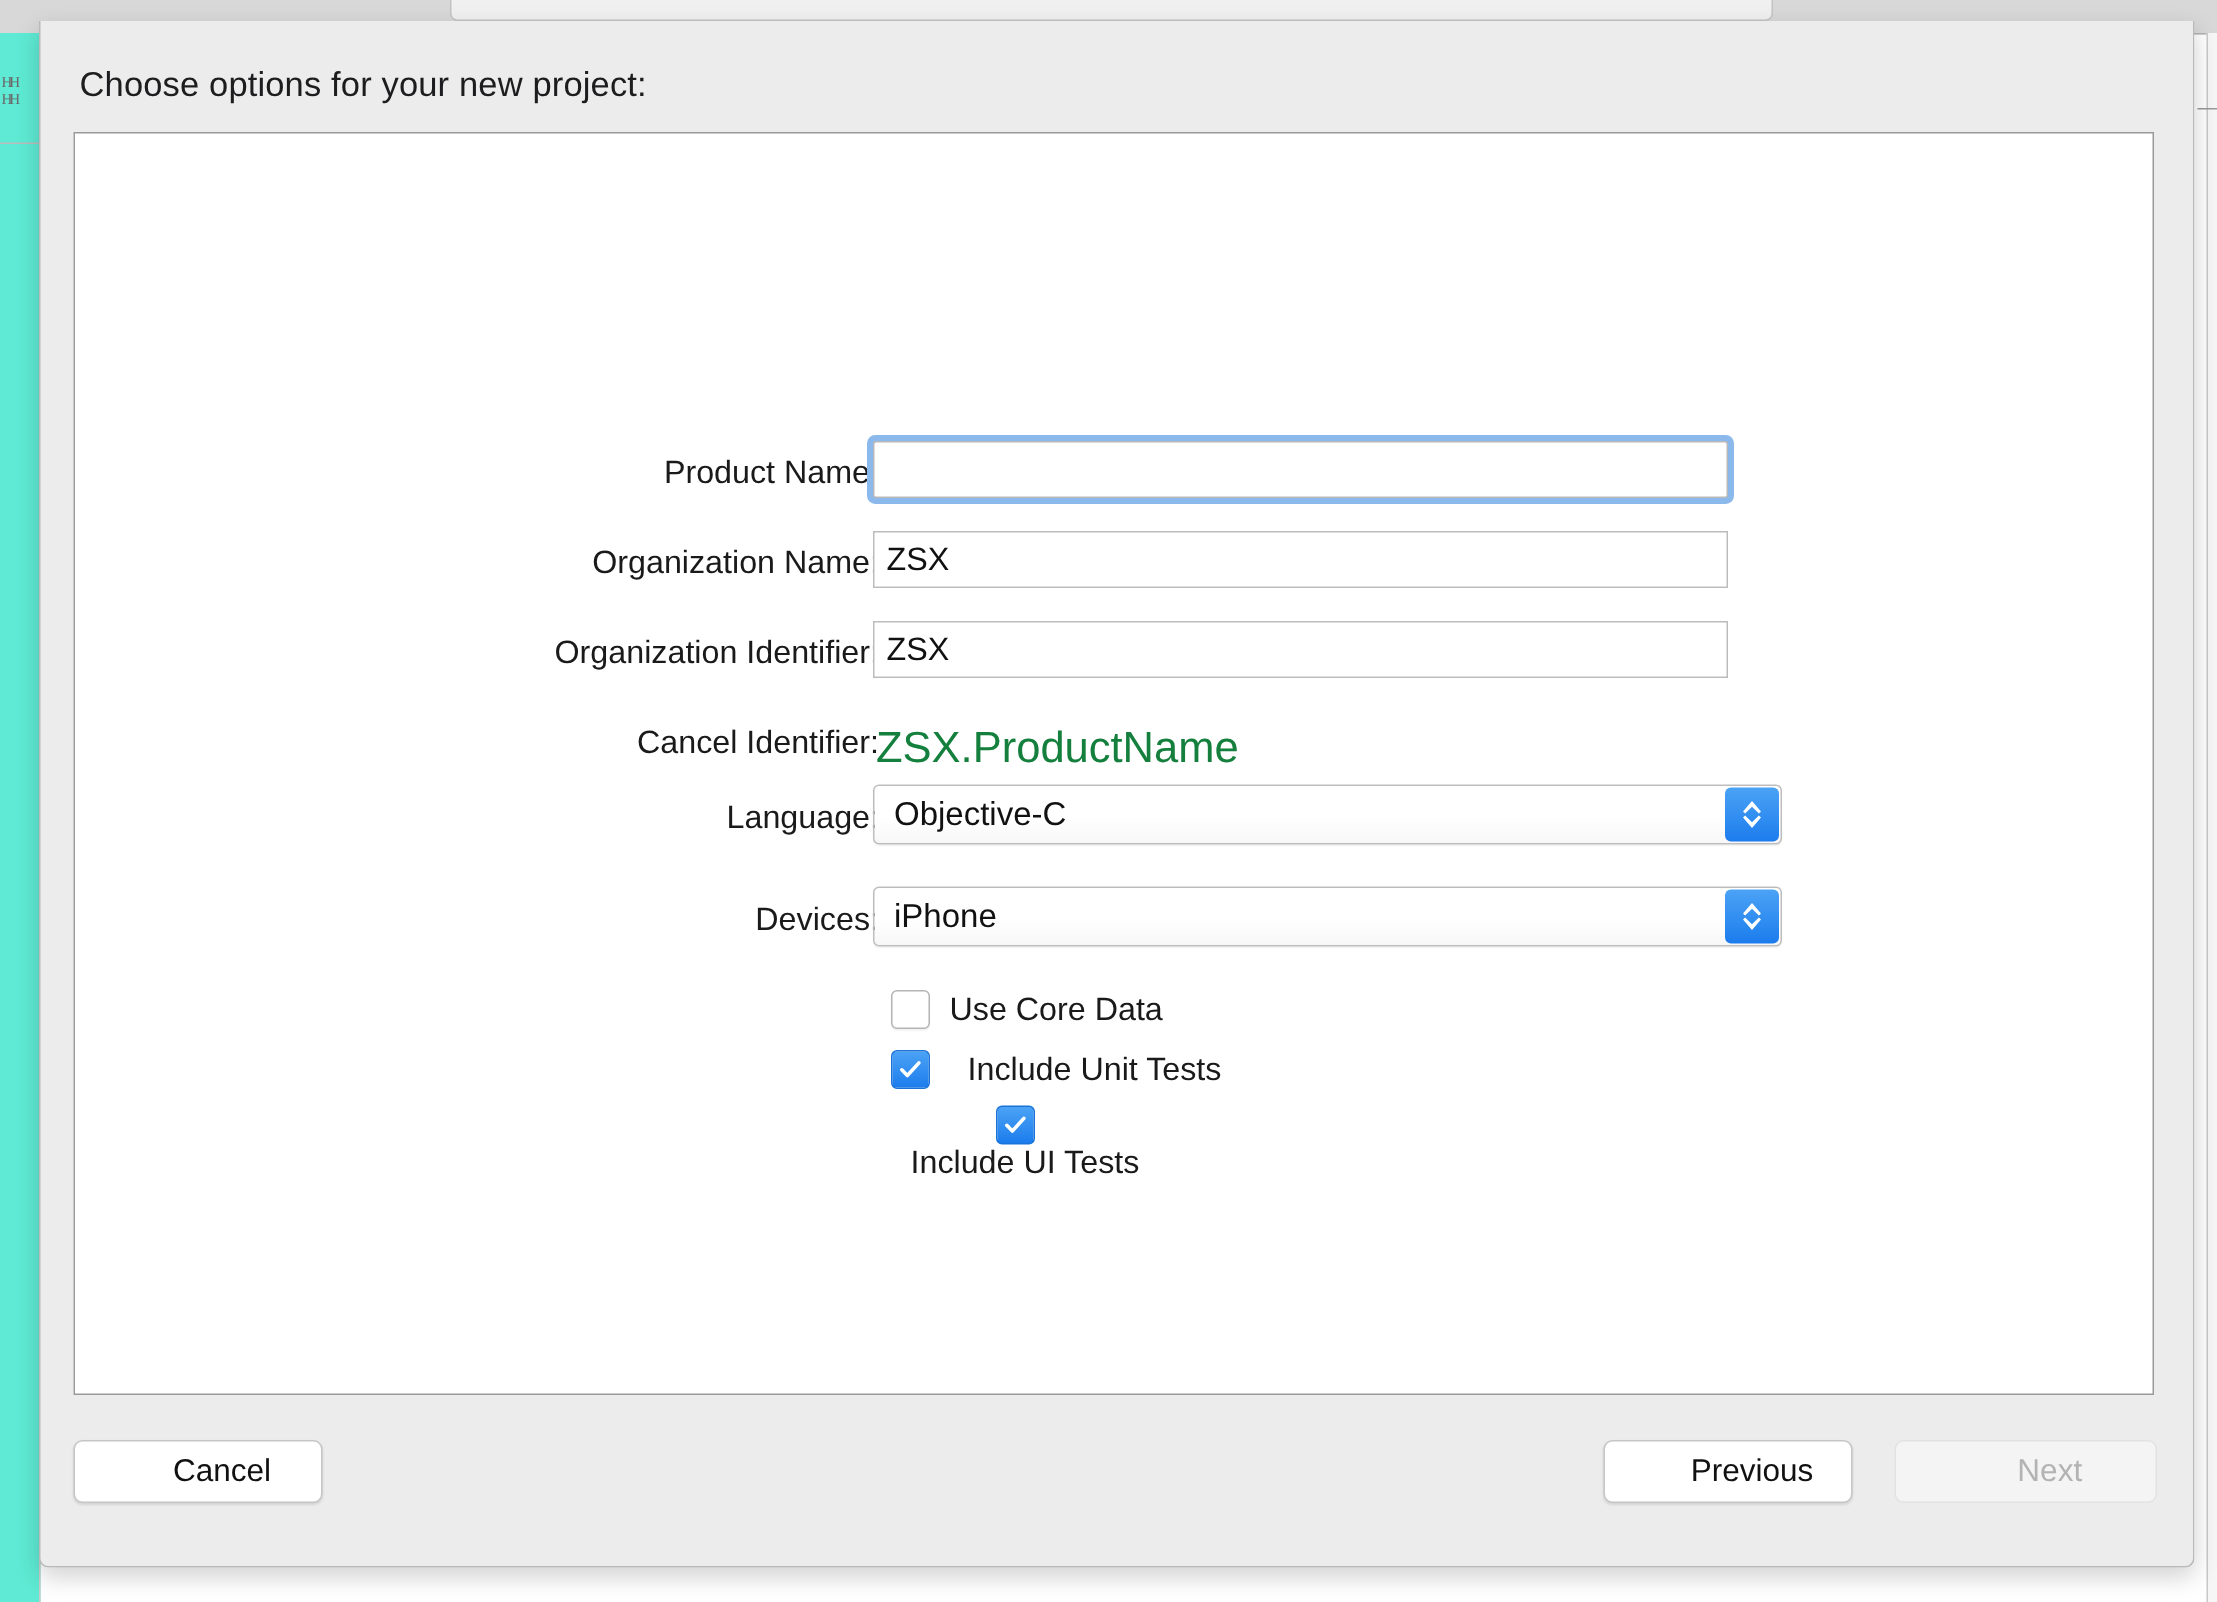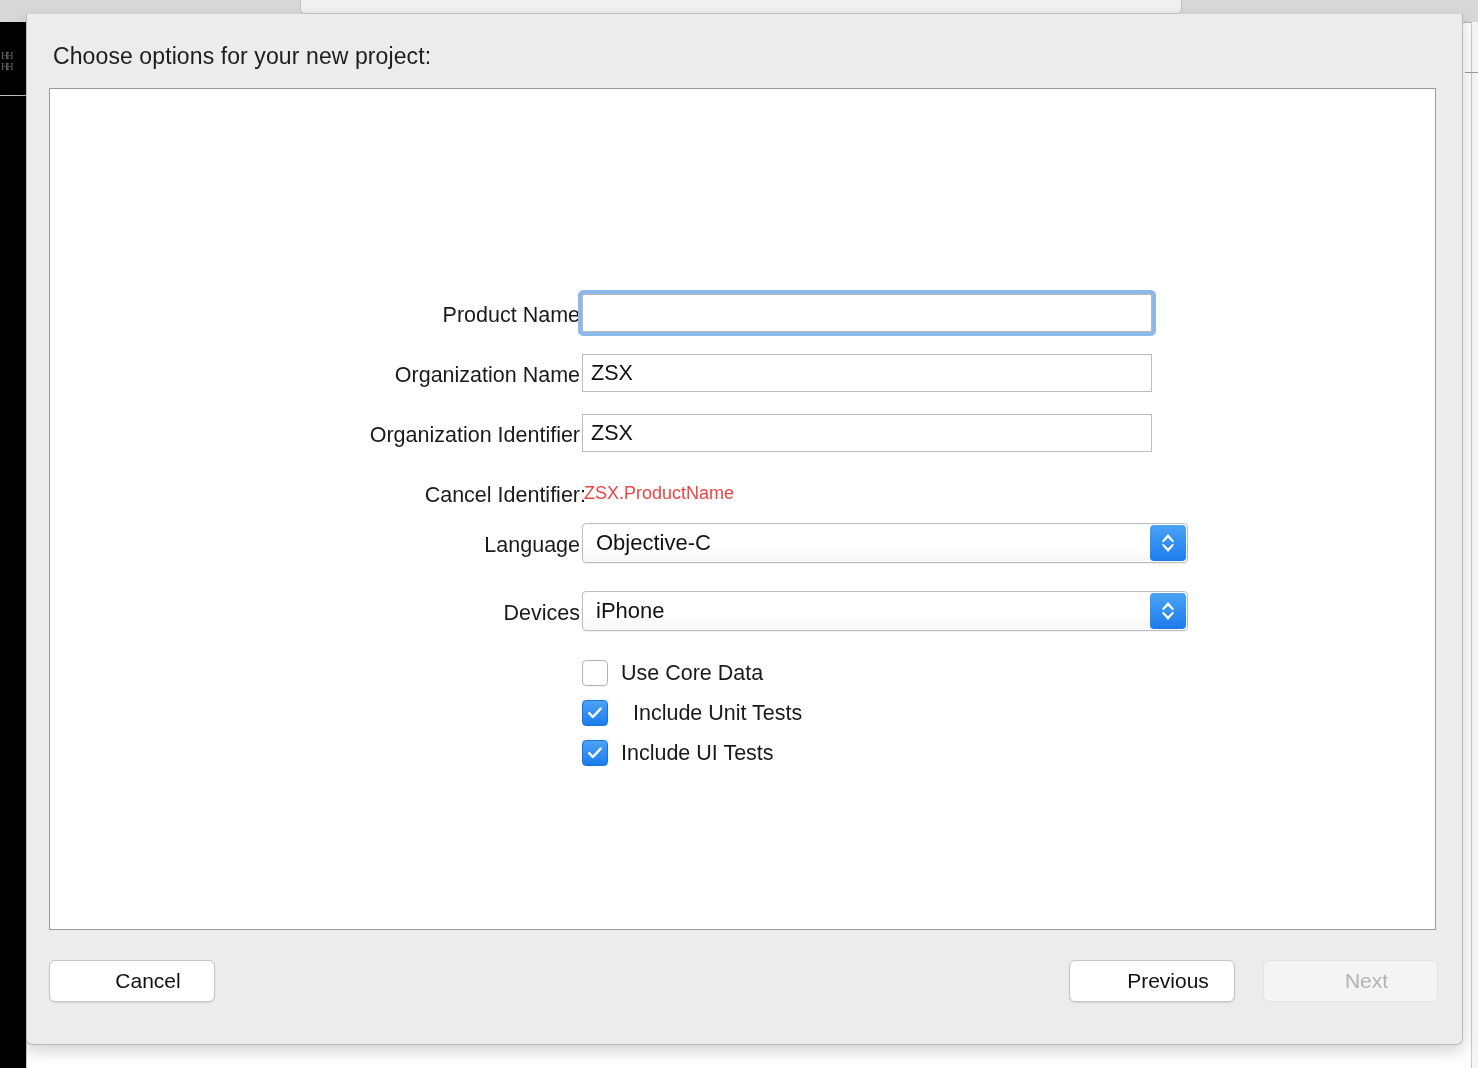--- a/index.html
+++ b/index.html
@@ -47,21 +47,21 @@
     background: #f0f0f0;
     border: 1px solid #c3c3c3;
     border-radius: 5px;
   }
   .bg-left-sliver {
     position: absolute;
     left: 0;
     top: 22px;
     width: 26px;
     height: 1046px;
-    background: #000000;
+    background: #5eead4;
     border-right: 1px solid #c9c9c9;
   }
   .bg-left-glyphs {
     position: absolute;
     left: 1px;
     top: 28px;
     width: 16px;
     height: 42px;
     line-height: 11px;
     font-size: 10px;
@@ -175,22 +175,22 @@
   }
   .text-field.focused {
     border: 1px solid #b9b9b9;
     box-shadow: 0 0 0 4px #8cb9ec;
     border-radius: 2px;
   }
 
   .static-value {
     position: absolute;
     left: 534px;
-    font-size: 18px;
-    color: #ef4444;
+    font-size: 29px;
+    color: #15803d;
     white-space: nowrap;
   }
 
   
   .popup {
     position: absolute;
     left: 532px;
     width: 606px;
     height: 40px;
     background: linear-gradient(to bottom, #ffffff 0%, #ffffff 55%, #f7f7f7 100%);
@@ -219,21 +219,21 @@
     border-radius: 4px;
     display: flex;
     align-items: center;
     justify-content: center;
   }
   .popup-stepper svg { display: block; }
 
   
   .checkrow {
     position: absolute;
-    left: 532px;
+    left: 544px;
     height: 32px;
     display: flex;
     align-items: center;
   }
   .checkbox {
     width: 26px;
     height: 26px;
     border-radius: 4px;
     box-sizing: border-box;
     flex: 0 0 auto;
@@ -363,21 +363,21 @@
 
         <div class="checkrow" style="top:608px;gap:12px;">
           <div class="checkbox on">
             <svg width="18" height="18" viewBox="0 0 18 18" aria-hidden="true">
               <path d="M3.2 9.2 L6.9 13 L14.6 4.6" fill="none" stroke="#ffffff" stroke-width="2.4" stroke-linecap="round" stroke-linejoin="round"></path>
             </svg>
           </div>
           <div class="checkrow-label">Include Unit Tests</div>
         </div>
 
-        <div class="checkrow" style="top:648px;">
+        <div class="checkrow" style="top:648px;flex-direction:column;">
           <div class="checkbox on">
             <svg width="18" height="18" viewBox="0 0 18 18" aria-hidden="true">
               <path d="M3.2 9.2 L6.9 13 L14.6 4.6" fill="none" stroke="#ffffff" stroke-width="2.4" stroke-linecap="round" stroke-linejoin="round"></path>
             </svg>
           </div>
           <div class="checkrow-label">Include UI Tests</div>
         </div>
 
       </div>
     </div>

